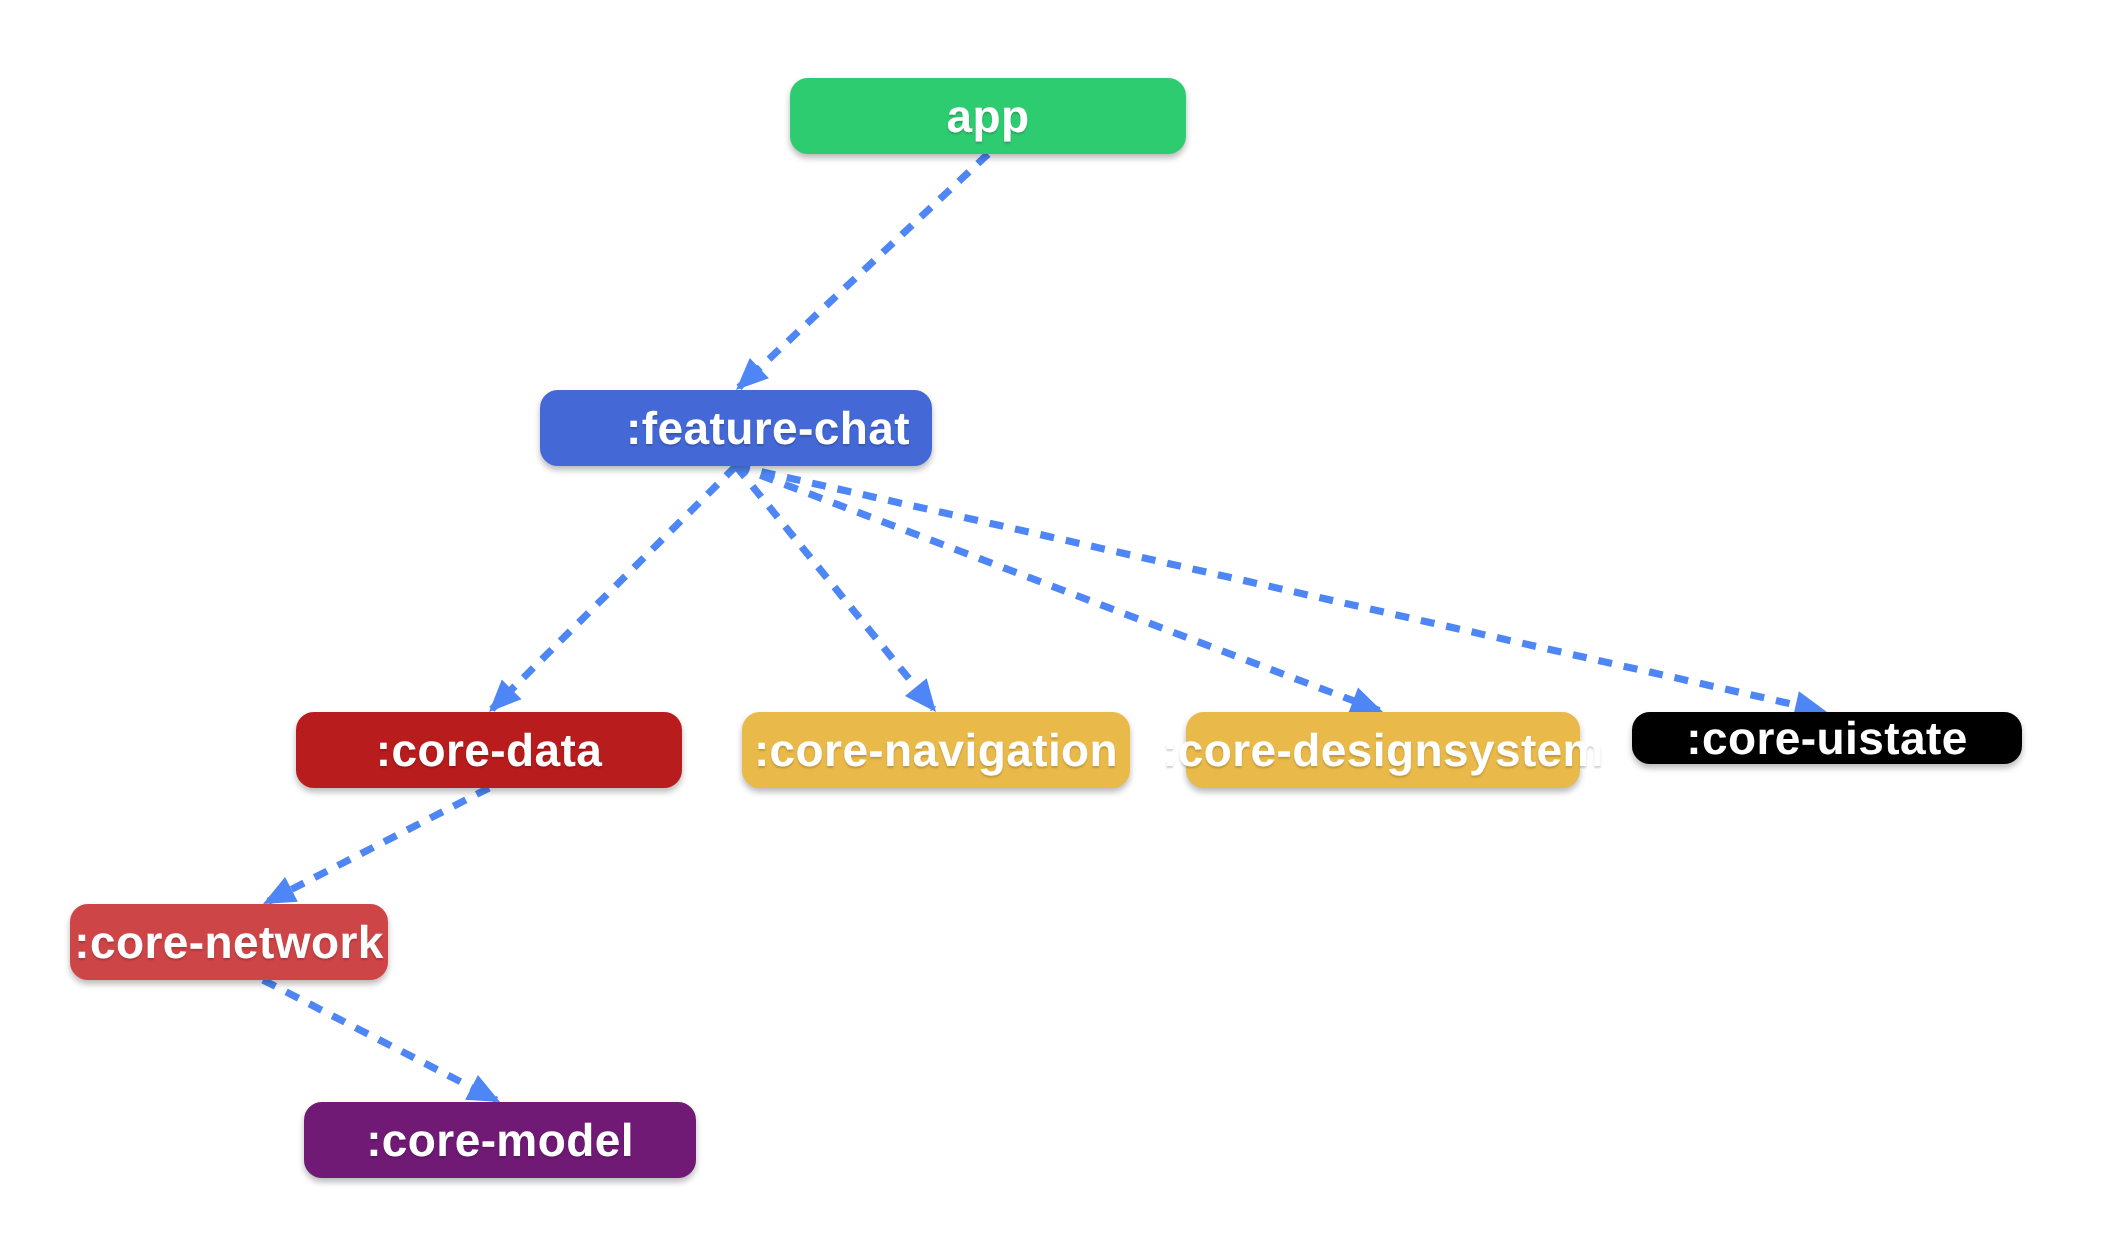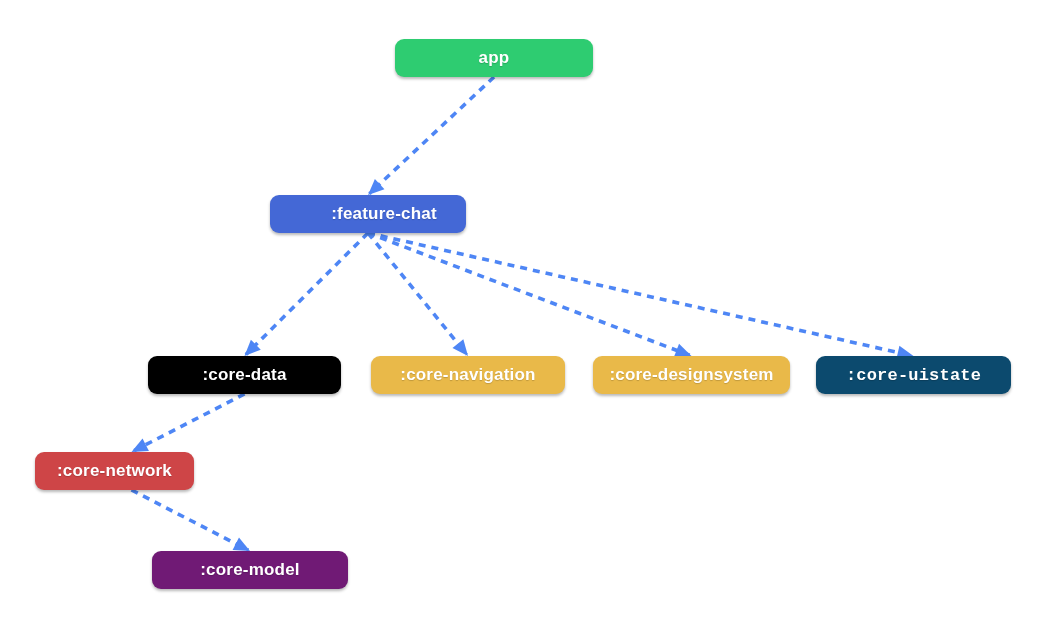--- a/index.html
+++ b/index.html
@@ -23,21 +23,21 @@
     height: 629px;
     pointer-events: none;
   }
   .node {
     position: absolute;
     display: flex;
     align-items: center;
     justify-content: center;
     border-radius: 9px;
     color: #ffffff;
-    font-size: 17px;
+    font-size: 23px;
     font-weight: 700;
     letter-spacing: 0.2px;
     box-shadow: 0 2px 3px rgba(0,0,0,0.28);
     text-shadow: 0 1px 1px rgba(0,0,0,0.18);
     box-sizing: border-box;
     white-space: nowrap;
     user-select: none;
   }
 </style>
 </head>
@@ -56,20 +56,20 @@
         <line x1="368" y1="233" x2="466.73833983091026" y2="354.4481579920196" stroke="#4e86f5" stroke-width="3.6" stroke-dasharray="7 6" marker-end="url(#arrowhead)"></line>
         <line x1="368" y1="233" x2="689.6305671918299" y2="355.289211018841" stroke="#4e86f5" stroke-width="3.6" stroke-dasharray="7 6" marker-end="url(#arrowhead)"></line>
         <line x1="368" y1="233" x2="911.548981754742" y2="355.56008204552387" stroke="#4e86f5" stroke-width="3.6" stroke-dasharray="7 6" marker-end="url(#arrowhead)"></line>
         <line x1="244.5" y1="394" x2="133.27930693823117" y2="451.08672741223535" stroke="#4e86f5" stroke-width="3.6" stroke-dasharray="7 6" marker-end="url(#arrowhead)"></line>
         <line x1="131.5" y1="490" x2="248.22177327917865" y2="550.0846259074253" stroke="#4e86f5" stroke-width="3.6" stroke-dasharray="7 6" marker-end="url(#arrowhead)"></line>
       </g>
   </svg>
   <div id="node-layer">
       <div class="node" style="left: 395px; top: 39px; width: 198px; height: 38px; background: rgb(46, 204, 113);">app</div>
       <div class="node" style="left: 270px; top: 195px; width: 196px; height: 38px; background: rgb(68, 104, 214); padding-left: 32px;">:feature-chat</div>
-      <div class="node" style="left: 148px; top: 356px; width: 193px; height: 38px; background: #000000;">:core-data</div>
+      <div class="node" style="left: 148px; top: 356px; width: 193px; height: 38px; background: #b91c1c;">:core-data</div>
       <div class="node" style="left: 371px; top: 356px; width: 194px; height: 38px; background: rgb(233, 185, 73);">:core-navigation</div>
       <div class="node" style="left: 593px; top: 356px; width: 197px; height: 38px; background: rgb(233, 185, 73);">:core-designsystem</div>
-      <div class="node" style="left: 816px; top: 356px; width: 195px; height: 38px; background: #0c4a6e; font-family: Liberation Mono, monospace;">:core-uistate</div>
+      <div class="node" style="left: 816px; top: 356px; width: 195px; height: 26px; background: #000000;">:core-uistate</div>
       <div class="node" style="left: 35px; top: 452px; width: 159px; height: 38px; background: rgb(206, 69, 71);">:core-network</div>
       <div class="node" style="left: 152px; top: 551px; width: 196px; height: 38px; background: #701a75;">:core-model</div>
     </div>
 </div>
 
 </body></html>

